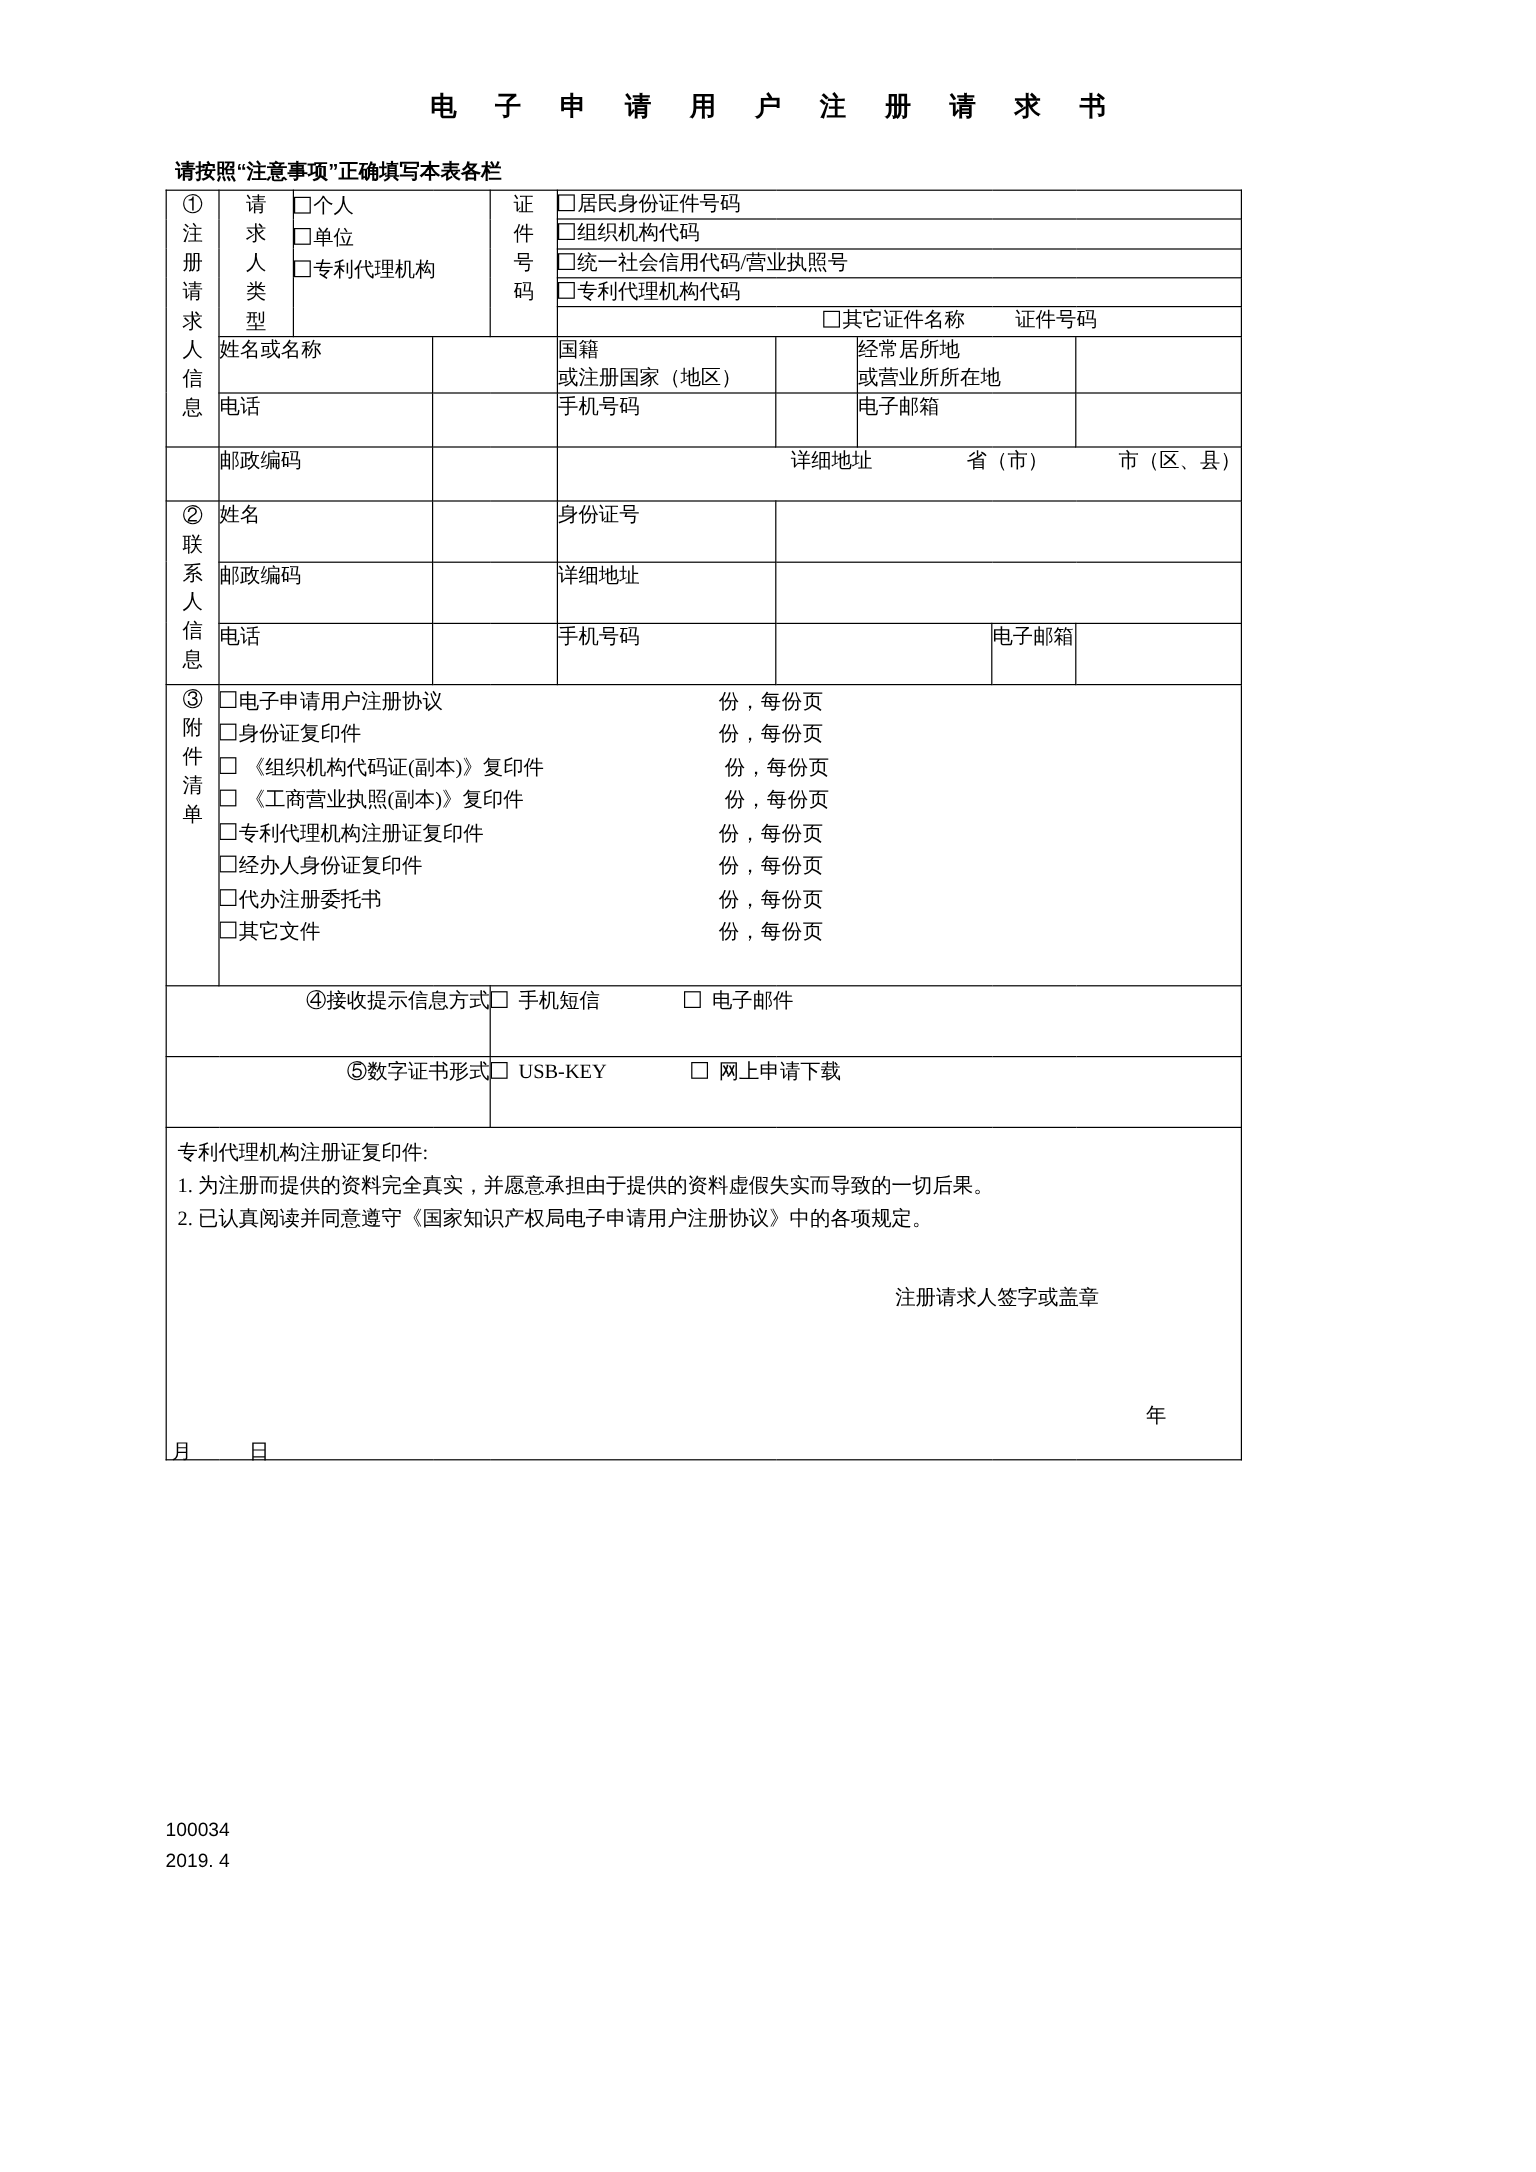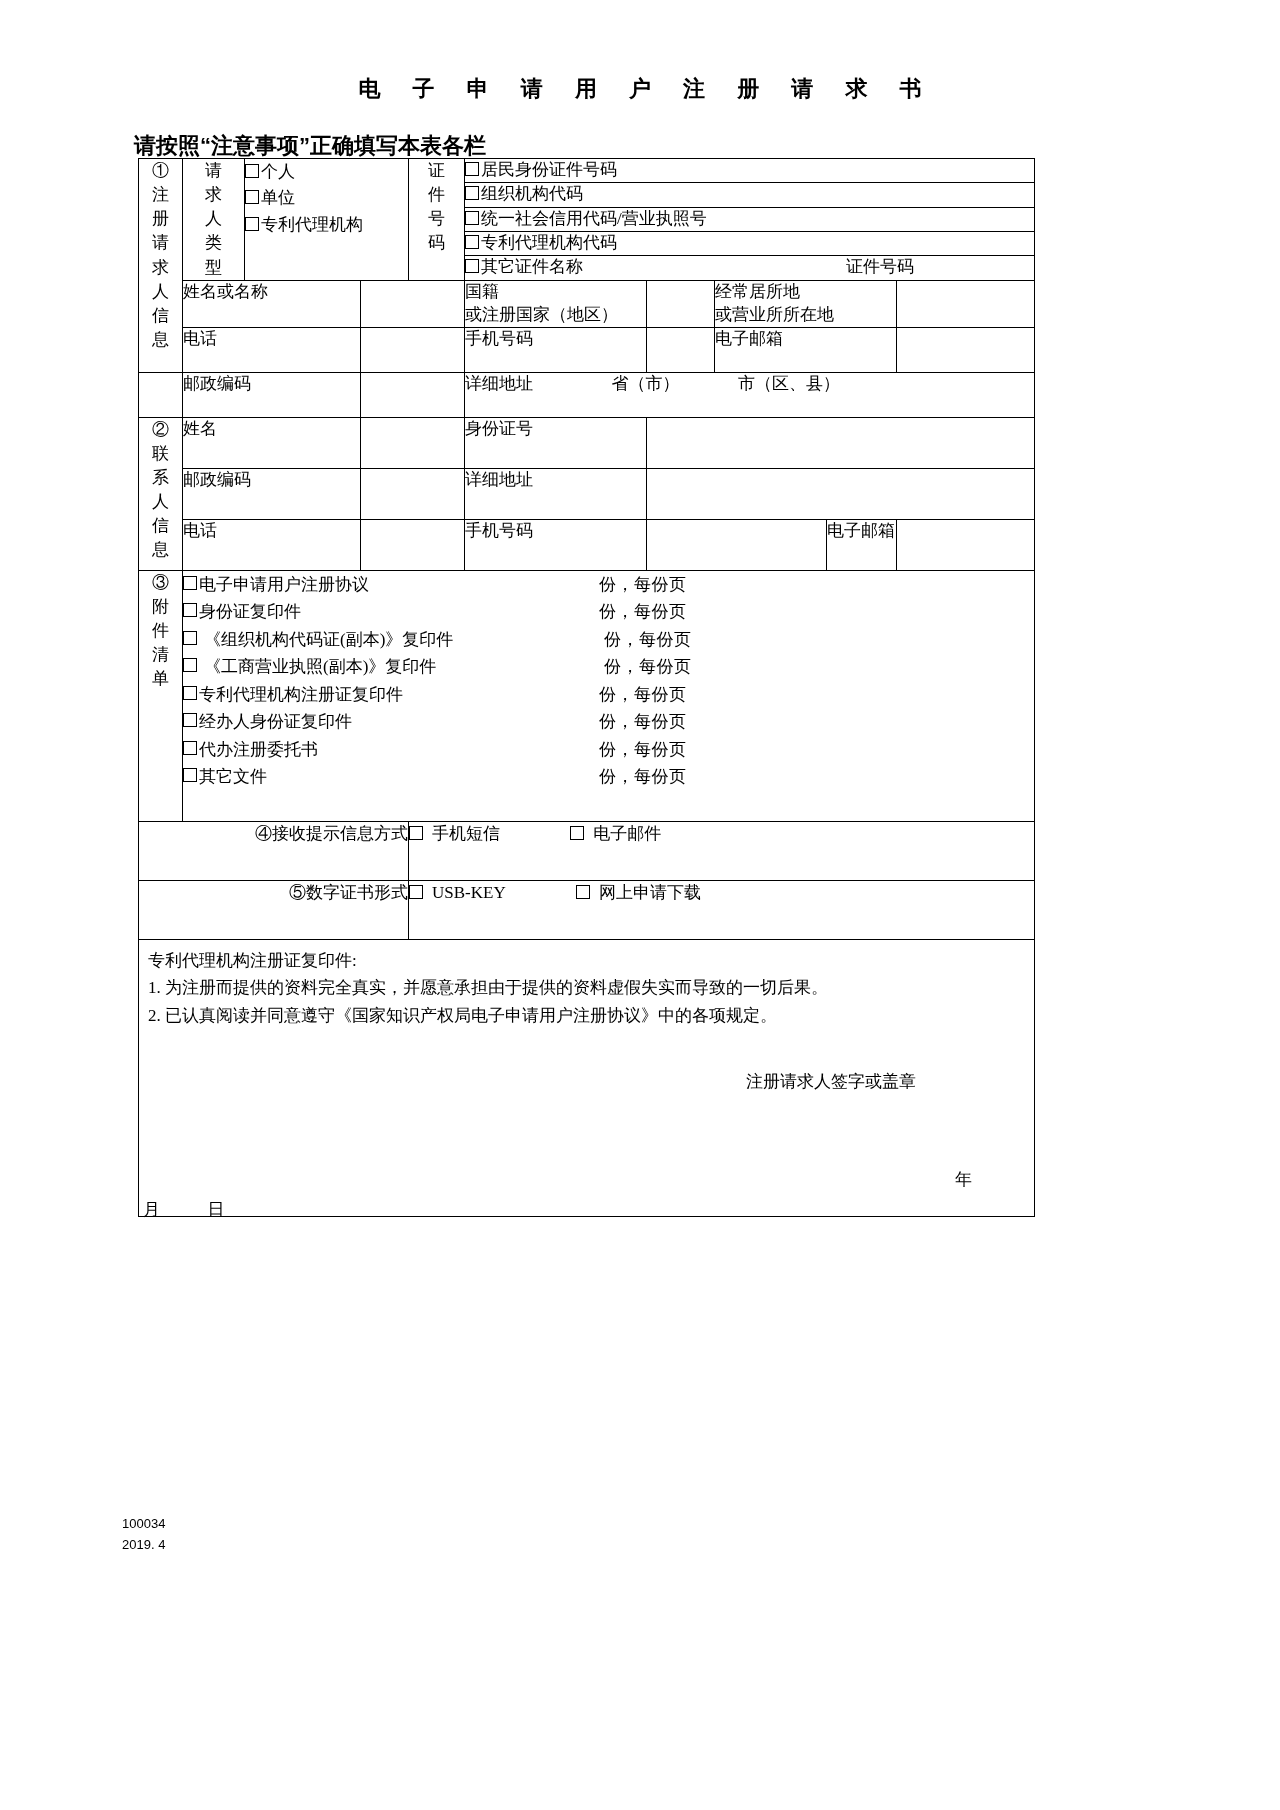--- a/index.html
+++ b/index.html
@@ -34,23 +34,23 @@
     font-size: 22px;
     font-weight: bold;
     letter-spacing: 13px;
     text-indent: 13px;
     font-family: "Liberation Sans", "DejaVu Sans", sans-serif;
     white-space: nowrap;
   }
 
   .doc-subtitle {
     position: absolute;
-    left: 134px;
+    left: 146px;
     top: 131px;
-    font-size: 22px;
+    font-size: 17px;
     font-weight: bold;
     font-family: "Liberation Sans", "DejaVu Sans", sans-serif;
     white-space: nowrap;
     text-align: center;
   }
 
   
   .form-table {
     position: absolute;
     left: 138px;
@@ -91,21 +91,21 @@
     box-sizing: border-box;
     background: #fff;
   }
   .cb.sp { margin-right: 7px; }
 
   .opt-line {
     white-space: nowrap;
     line-height: 1.55;
   }
 
-  .nowrap { white-space: nowrap; }
+  .nowrap { white-space: nowrap; text-align: right; }
 
   .right-note {
     float: right;
     margin-right: 120px;
     margin-left: 42px;
   }
 
   
   .attach-list {
     padding: 6px 6px 10px 9px;
@@ -153,23 +153,23 @@
     left: 4px;
     top: 258px;
     white-space: nowrap;
     letter-spacing: 1px;
   }
   .md-line .gap2 { display: inline-block; width: 36px; }
 
   
   .footer {
     position: absolute;
-    left: 122px;
+    left: 138px;
     top: 1513px;
-    font-size: 13px;
+    font-size: 16px;
     font-family: "Liberation Sans", "DejaVu Sans", sans-serif;
     line-height: 1.65;
   }
   .footer div { white-space: nowrap; }
 </style>
 </head>
 <body>
 
 <div class="page">
 

